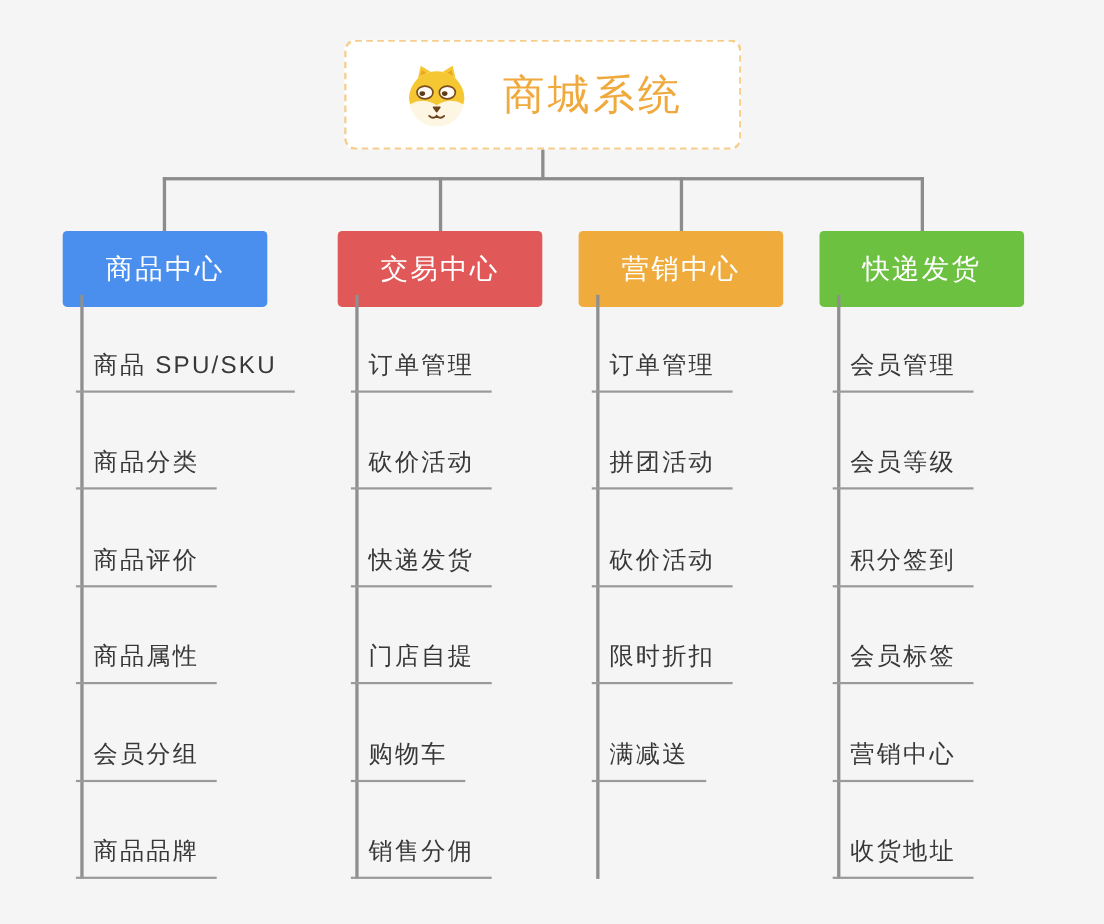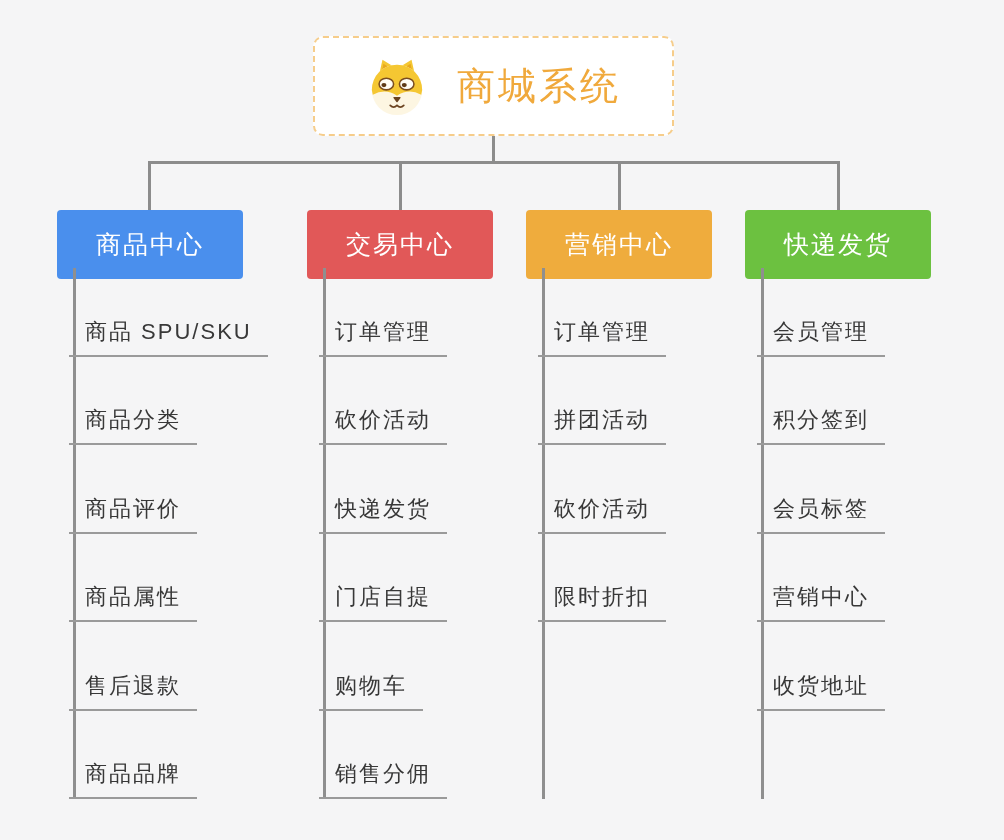--- a/index.html
+++ b/index.html
@@ -79,21 +79,21 @@
   </div>
 
   <div class="branch" style="left:57px;">
     <div class="branch-header" style="background-color: rgb(74, 143, 237);">商品中心</div>
     <div class="trunk"></div>
     <div class="leaves">
       <div class="leaf">商品 SPU/SKU</div>
       <div class="leaf">商品分类</div>
       <div class="leaf">商品评价</div>
       <div class="leaf">商品属性</div>
-      <div class="leaf">售后退款</div>
+      <div class="leaf">会员分组</div>
       <div class="leaf">商品品牌</div>
     </div>
   </div>
 
   <div class="branch" style="left:307px;">
     <div class="branch-header" style="background-color: rgb(225, 88, 88);">交易中心</div>
     <div class="trunk"></div>
     <div class="leaves">
       <div class="leaf">订单管理</div>
       <div class="leaf">砍价活动</div>
@@ -105,28 +105,30 @@
   </div>
 
   <div class="branch" style="left:526px;">
     <div class="branch-header" style="background-color: rgb(239, 172, 61);">营销中心</div>
     <div class="trunk"></div>
     <div class="leaves">
       <div class="leaf">订单管理</div>
       <div class="leaf">拼团活动</div>
       <div class="leaf">砍价活动</div>
       <div class="leaf">限时折扣</div>
+      <div class="leaf">满减送</div>
     </div>
   </div>
 
   <div class="branch" style="left:745px;">
     <div class="branch-header" style="background-color: rgb(108, 193, 64);">快递发货</div>
     <div class="trunk"></div>
     <div class="leaves">
       <div class="leaf">会员管理</div>
+      <div class="leaf">会员等级</div>
       <div class="leaf">积分签到</div>
       <div class="leaf">会员标签</div>
       <div class="leaf">营销中心</div>
       <div class="leaf">收货地址</div>
     </div>
   </div>
 
 </div>
 
 </body></html>

